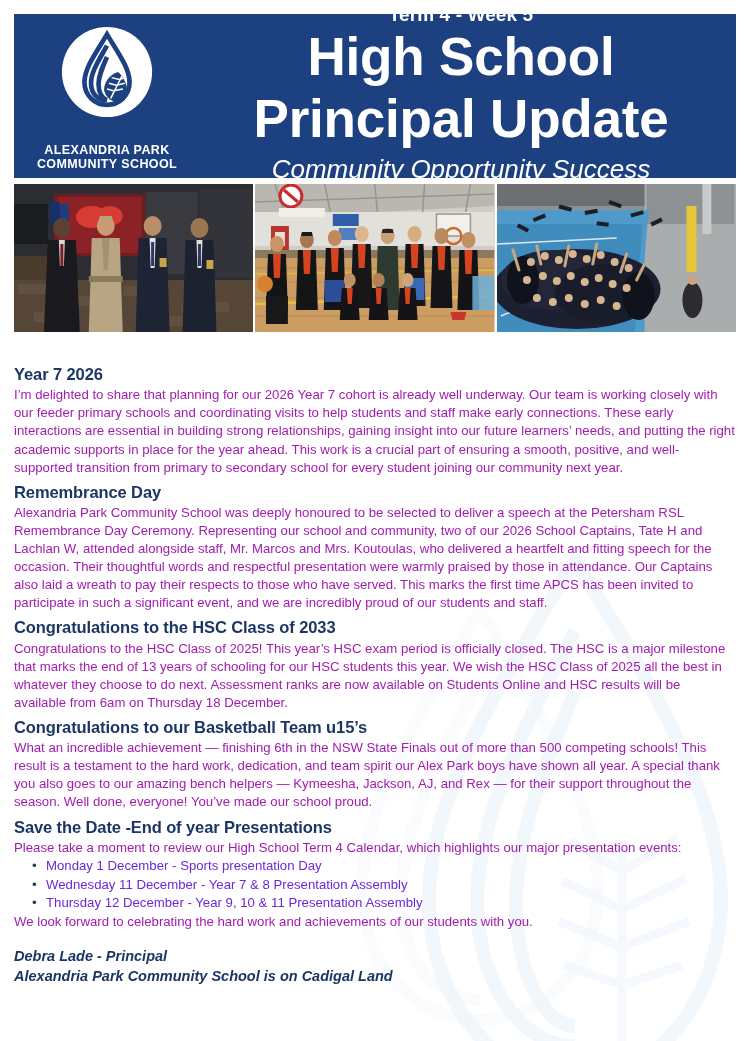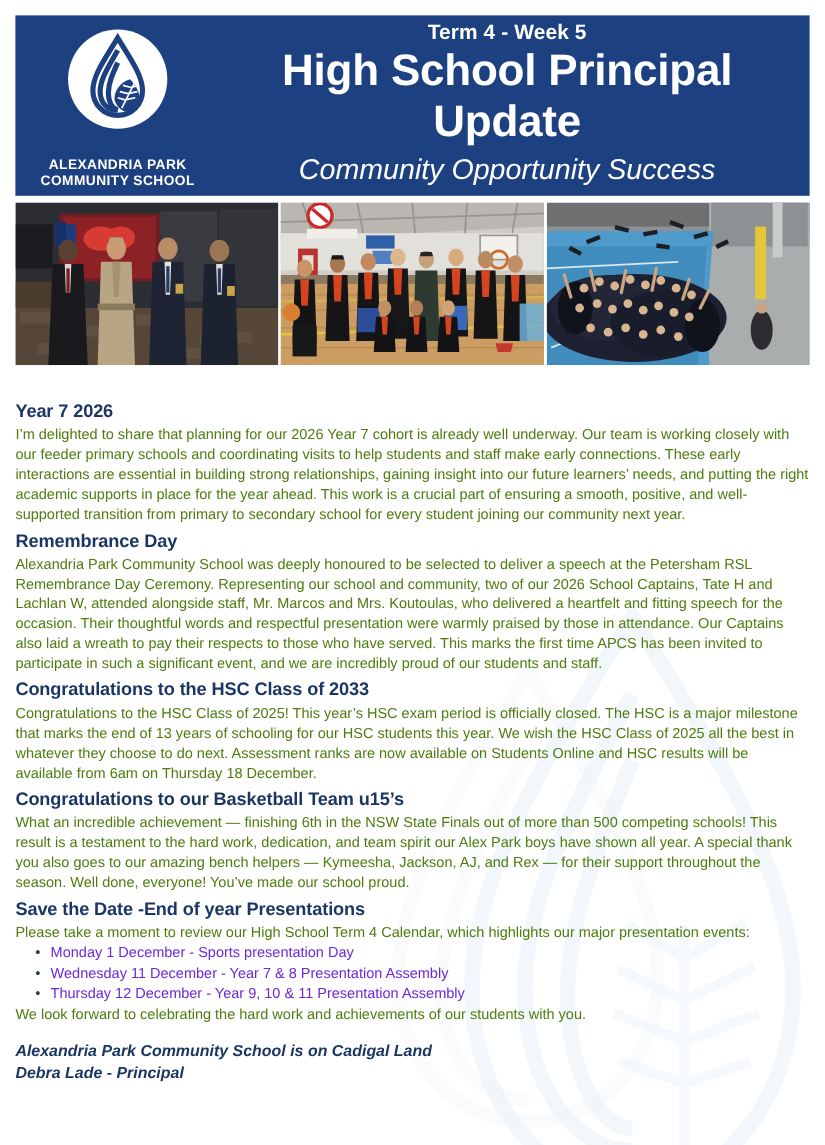--- a/index.html
+++ b/index.html
@@ -87,21 +87,21 @@
   }
   .term-label {
     color: #ffffff;
     font-size: 19px;
     font-weight: bold;
     letter-spacing: 0.1px;
     line-height: 1.1;
   }
   .main-title {
     color: #ffffff;
-    font-size: 40px;
+    font-size: 53px;
     font-weight: bold;
     letter-spacing: -0.2px;
     line-height: 1.18;
     margin-top: 0;
   }
   .tagline {
     color: #ffffff;
     font-size: 26px;
     font-style: italic;
     line-height: 1.2;
@@ -136,21 +136,21 @@
   .section { margin: 0 0 2px 0; }
   .section-heading {
     color: #1c3664;
     font-size: 16.5px;
     font-weight: bold;
     line-height: 1.35;
     margin: 4px 0 1px 0;
     letter-spacing: -0.1px;
   }
   .section-body {
-    color: #4d7c0f;
+    color: #a21caf;
     font-size: 13.2px;
     line-height: 1.37;
     margin: 0;
     text-align: left;
   }
   .bullet-list {
     list-style: none;
     margin: 0;
     padding: 0 0 0 16px;
   }
@@ -499,18 +499,18 @@
       <p class="section-body">Please take a moment to review our High School Term 4 Calendar, which highlights our major presentation events:</p>
       <ul class="bullet-list">
         <li>Monday 1 December - Sports presentation Day</li>
         <li>Wednesday 11 December - Year 7 &amp; 8 Presentation Assembly</li>
         <li>Thursday 12 December - Year 9, 10 &amp; 11 Presentation Assembly</li>
       </ul>
       <p class="section-body">We look forward to celebrating the hard work and achievements of our students with you.</p>
     </div>
 
     <div class="signature">
+      <div class="signature-line">Debra Lade - Principal</div>
       <div class="signature-line">Alexandria Park Community School is on Cadigal Land</div>
-      <div class="signature-line">Debra Lade - Principal</div>
     </div>
 
   </div>
 </div>
 
 </body></html>

